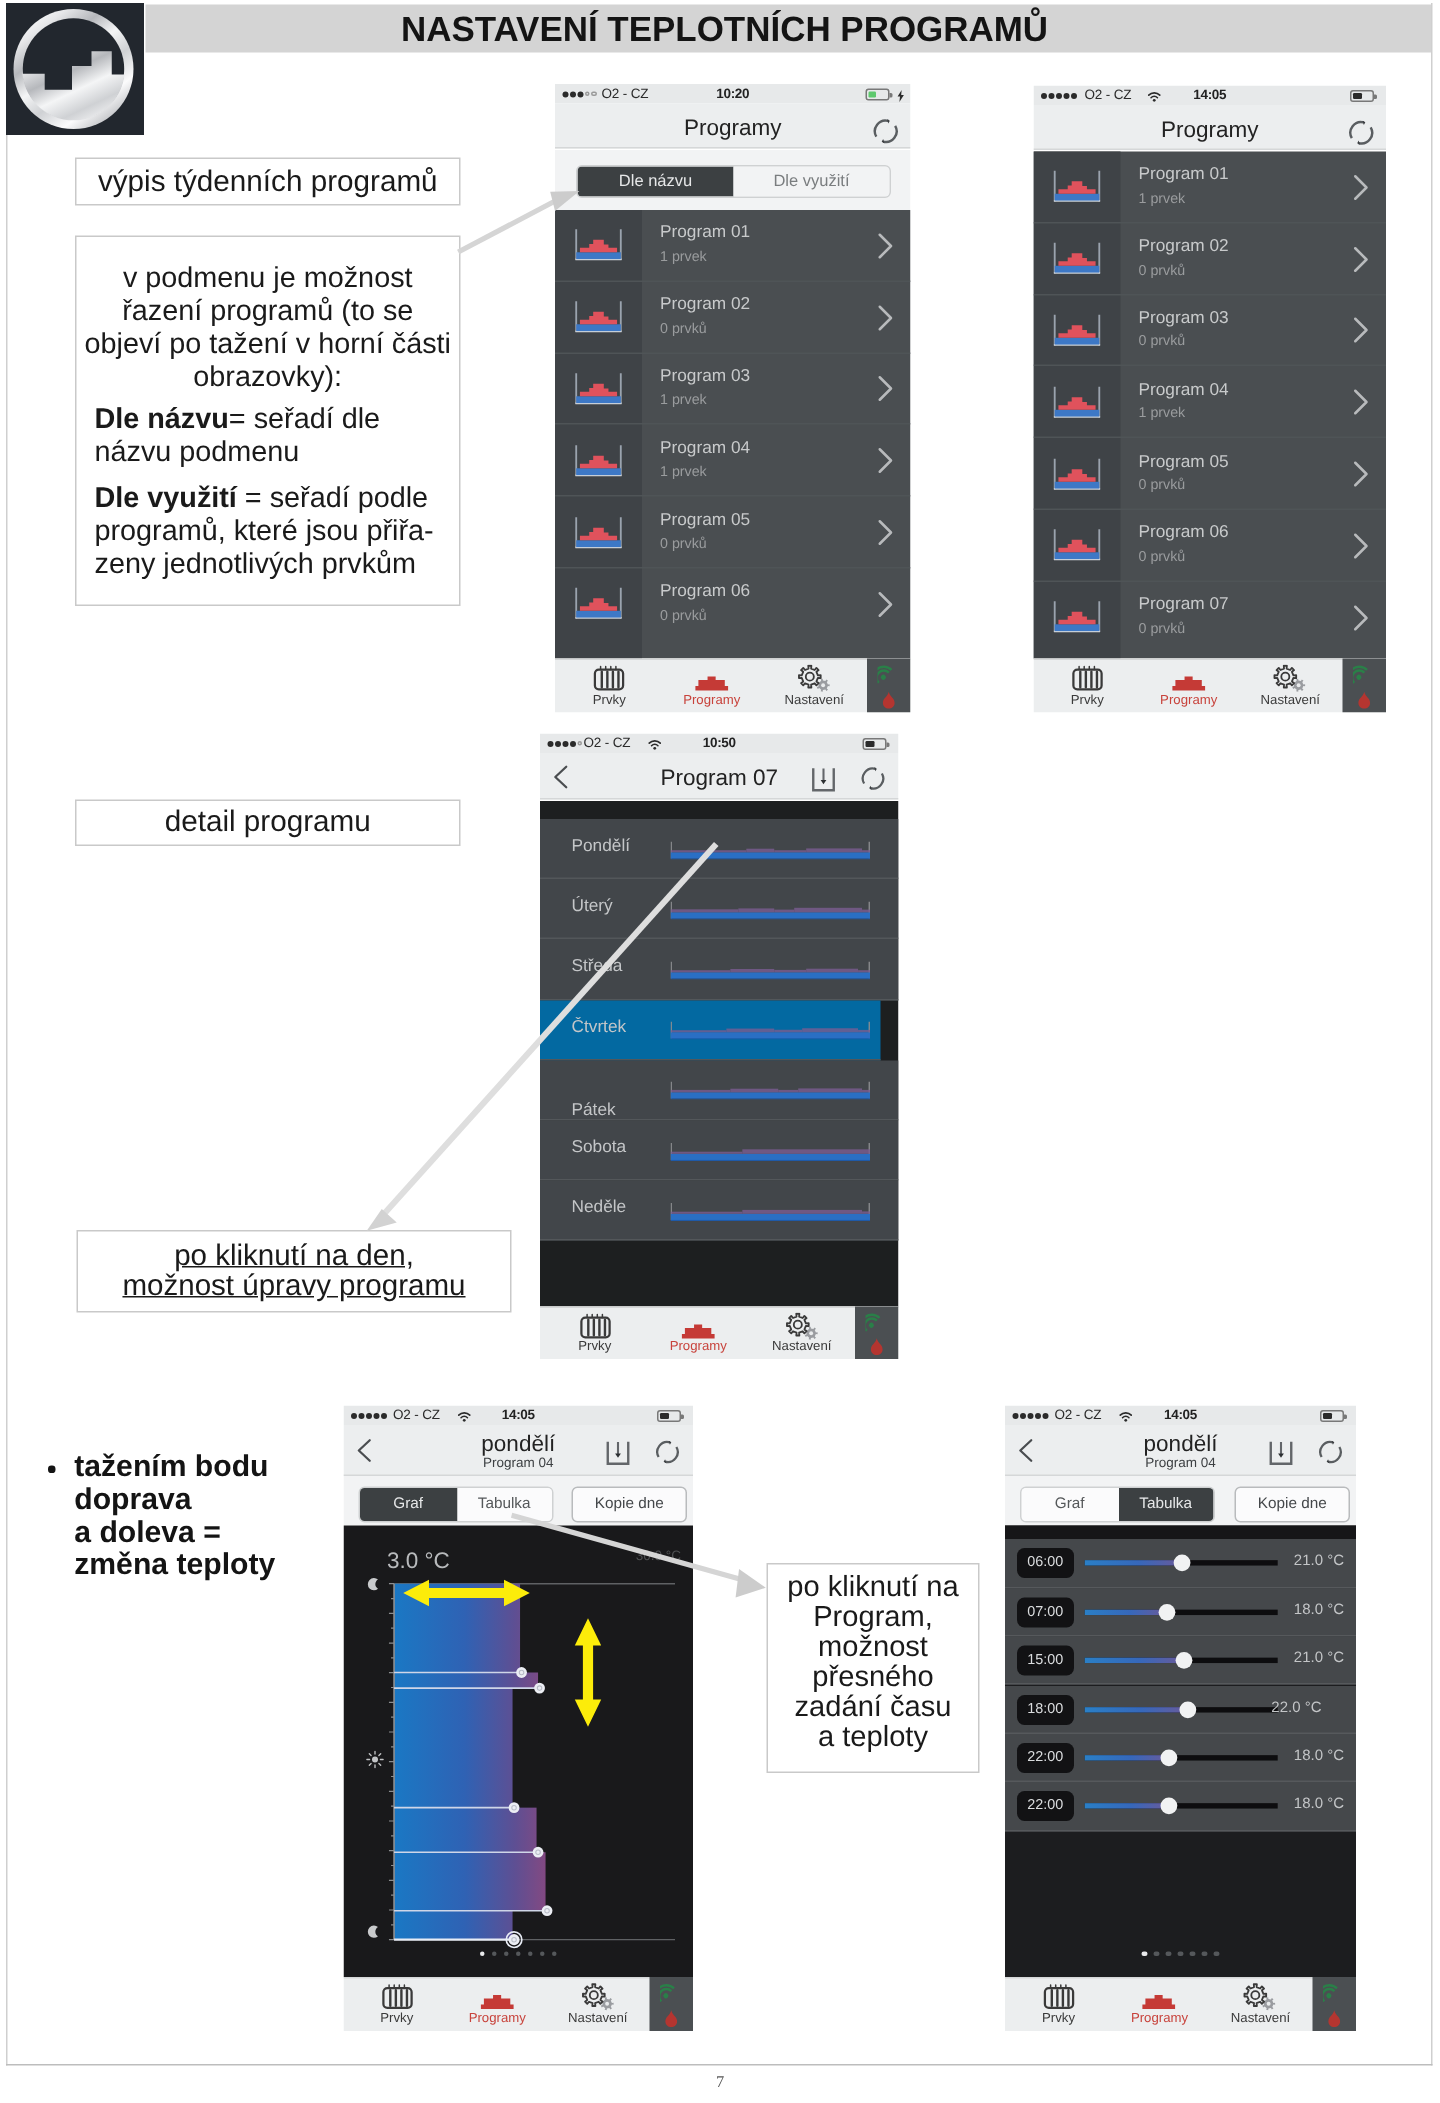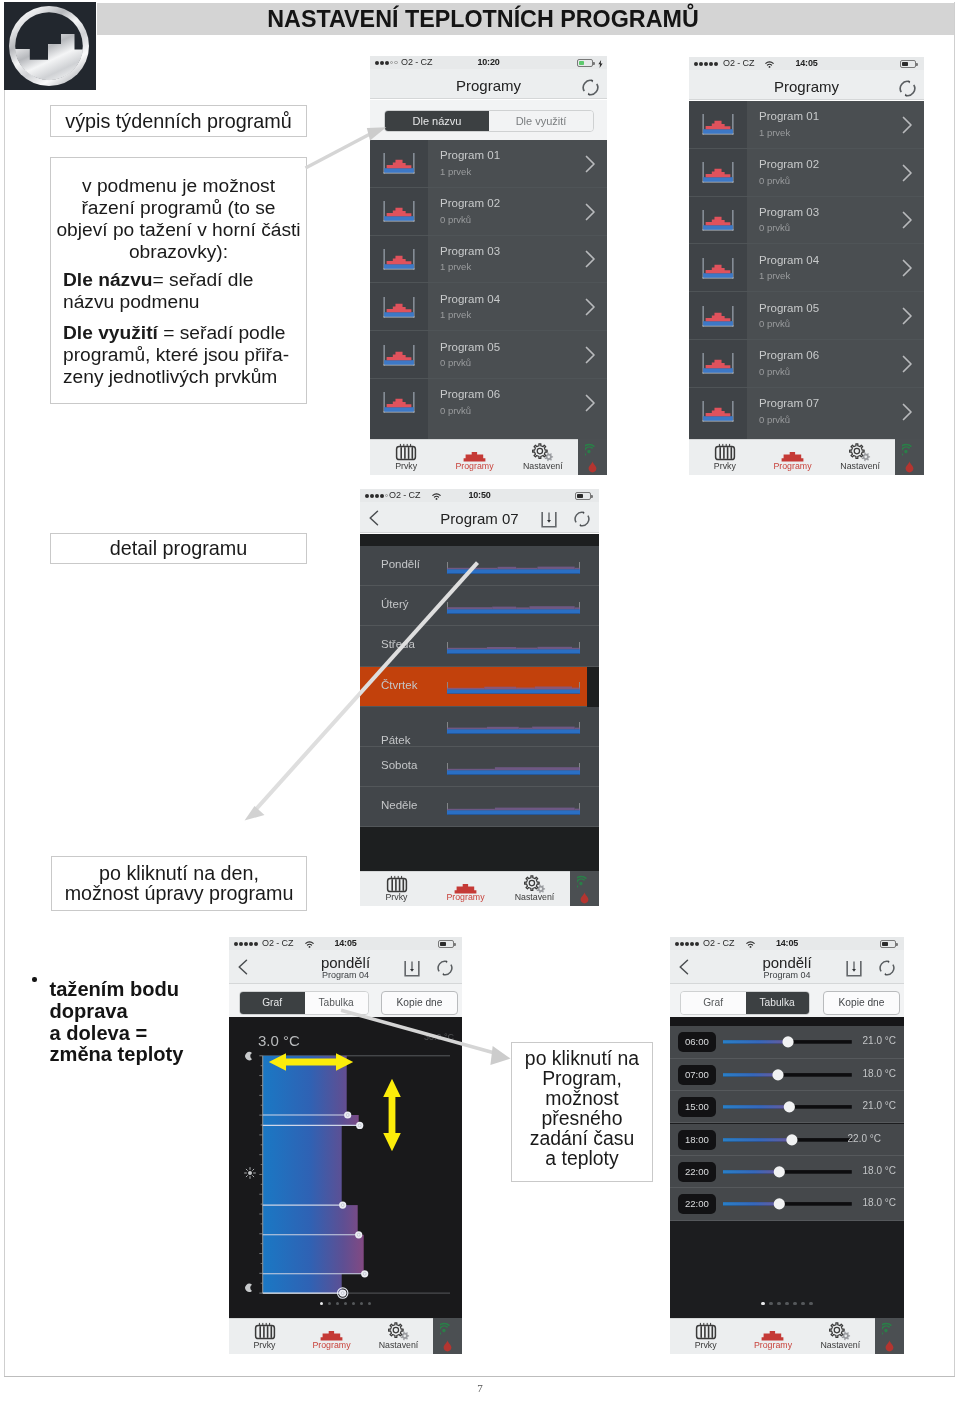--- a/index.html
+++ b/index.html
@@ -16,21 +16,21 @@
   .hdrbar{position:absolute;left:97px;top:3px;width:857px;height:32px;background:#d4d4d4;}
   .hdrtitle{position:absolute;left:0px;top:2.5px;width:966px;height:32px;line-height:32px;
     text-align:center;font-size:23.3px;font-weight:bold;color:#141414;letter-spacing:0px;}
 
   
   .cbox{position:absolute;border:1px solid #c9c9c9;background:#fff;box-sizing:border-box;
     display:flex;align-items:center;justify-content:center;text-align:center;color:#1a1a1a;}
   .blt{display:flex;align-items:flex-start;}
   .bdot{flex:none;width:4.5px;height:4.5px;border-radius:50%;background:#141414;margin:8px 13.5px 0 0;}
   .btxt{font-size:19.7px;line-height:20.1px;font-weight:bold;color:#141414;}
-  .bullets-left .btxt{font-size:20.1px;line-height:21.8px;margin-top:11px;}
+  .bullets-left .btxt{font-size:20.1px;line-height:21.8px;}
   .bullets-left .bdot{margin-top:9px;margin-right:13px;}
   .bullets-left .blt+.blt{margin-top:7px !important;}
   .pnum{position:absolute;left:0;top:1382px;width:960px;text-align:center;font-size:11px;color:#555;font-family:"Liberation Serif",serif;}
 
   
   .phone{position:absolute;background:#fff;overflow:hidden;}
   .ph-status{position:absolute;left:0;right:0;top:0;height:13px;background:#e7e9ea;}
   .ph-dots{position:absolute;left:5px;top:0;height:13px;display:flex;gap:1px;align-items:center;}
   .dot{width:4px;height:4px;border-radius:50%;box-sizing:border-box;flex:none;}
   .dot.f{background:#2b2b2b;}
@@ -490,21 +490,21 @@
                 <rect x="0" y="7.2" width="133" height="4.2" fill="#2a6fc4"></rect>
                 <rect x="0" y="5.800000000000001" width="39.9" height="1.4" fill="#7b5c91" opacity="0.8"></rect>
                 <rect x="39.9" y="5" width="29.259999999999998" height="2.2" fill="#7b5c91" opacity="0.8"></rect>
                 <rect x="69.16" y="5.6" width="21.280000000000015" height="1.6" fill="#7b5c91" opacity="0.8"></rect>
                 <rect x="90.44000000000001" y="4.800000000000001" width="34.579999999999984" height="2.4" fill="#7b5c91" opacity="0.8"></rect>
                 <rect x="125.02" y="5.800000000000001" width="7.980000000000004" height="1.4" fill="#7b5c91" opacity="0.8"></rect>
                 <rect x="0" y="11.3" width="133" height="0.7" fill="#1f5aa8"></rect>
               </svg></div>
             <div style="position:absolute;left:0;right:0;bottom:0;height:1px;background:#53575a;"></div>
           </div>
-          <div style="position:absolute;left:0;right:12px;top:120.60000000000001px;height:40.2px;background:#c2410c;text-align:center;">
+          <div style="position:absolute;left:0;right:12px;top:120.60000000000001px;height:40.2px;background:#0369a1;text-align:center;">
             <div style="position:absolute;left:21px;top:12.100000000000001px;font-size:11.5px;color:#c4c6c8;">Čtvrtek</div>
             <div style="position:absolute;left:87px;top:13.600000000000001px;"><svg width="133" height="12" viewBox="0 0 133 12">
                 <path d="M0.5 0 L0.5 11.4 M132.5 0 L132.5 11.4" stroke="#8a8c8f" stroke-width="0.9"></path>
                 <rect x="0" y="7.2" width="133" height="4.2" fill="#2a6fc4"></rect>
                 <rect x="0" y="5.800000000000001" width="37.24" height="1.4" fill="#7b5c91" opacity="0.8"></rect>
                 <rect x="37.24" y="4.7" width="31.919999999999995" height="2.5" fill="#7b5c91" opacity="0.8"></rect>
                 <rect x="69.16" y="5.5" width="18.620000000000005" height="1.7" fill="#7b5c91" opacity="0.8"></rect>
                 <rect x="87.78" y="4.5" width="37.239999999999995" height="2.7" fill="#7b5c91" opacity="0.8"></rect>
                 <rect x="125.02" y="5.6" width="7.980000000000004" height="1.6" fill="#7b5c91" opacity="0.8"></rect>
                 <rect x="0" y="11.3" width="133" height="0.7" fill="#1f5aa8"></rect>
@@ -963,21 +963,21 @@
     <div style="padding:6px 10px 0 12px;font-size:19.2px;line-height:22.1px;text-align:left;">
       <b>Dle názvu</b><span>= seřadí dle</span><br><span>názvu podmenu</span>
     </div>
     <div style="padding:8px 6px 0 12px;font-size:19.2px;line-height:22.1px;text-align:left;">
       <b>Dle využití</b><span> = seřadí podle</span><br><span>programů, které jsou přiřa-</span><br><span>zeny jednotlivých prvkům</span>
     </div>
   </div>
 
   <div class="cbox" style="left:50px;top:533px;width:257px;height:31px;font-size:19.8px;">detail programu</div>
 
-  <div class="cbox" style="left:51px;top:856px;width:256px;height:55px;display:block;">
+  <div class="cbox" style="left:51px;top:820px;width:290px;height:55px;display:block;text-decoration:underline;">
     <div style="padding-top:6px;font-size:19.7px;line-height:20.3px;text-align:center;">
       <span>po kliknutí na den,</span><br>
       <span>možnost úpravy programu</span>
     </div>
   </div>
 
   <div class="cbox" style="left:511px;top:1042px;width:142px;height:140px;display:block;">
     <div style="padding-top:5px;font-size:19.4px;line-height:20.1px;text-align:center;">
       <span>po kliknutí na</span><br>
       <span>Program,</span><br>

